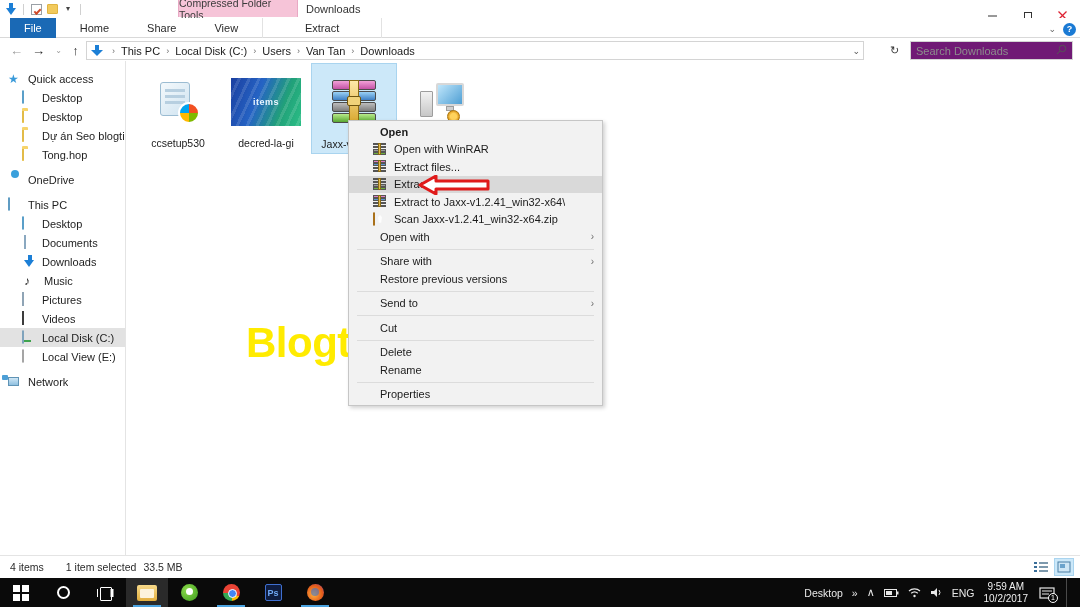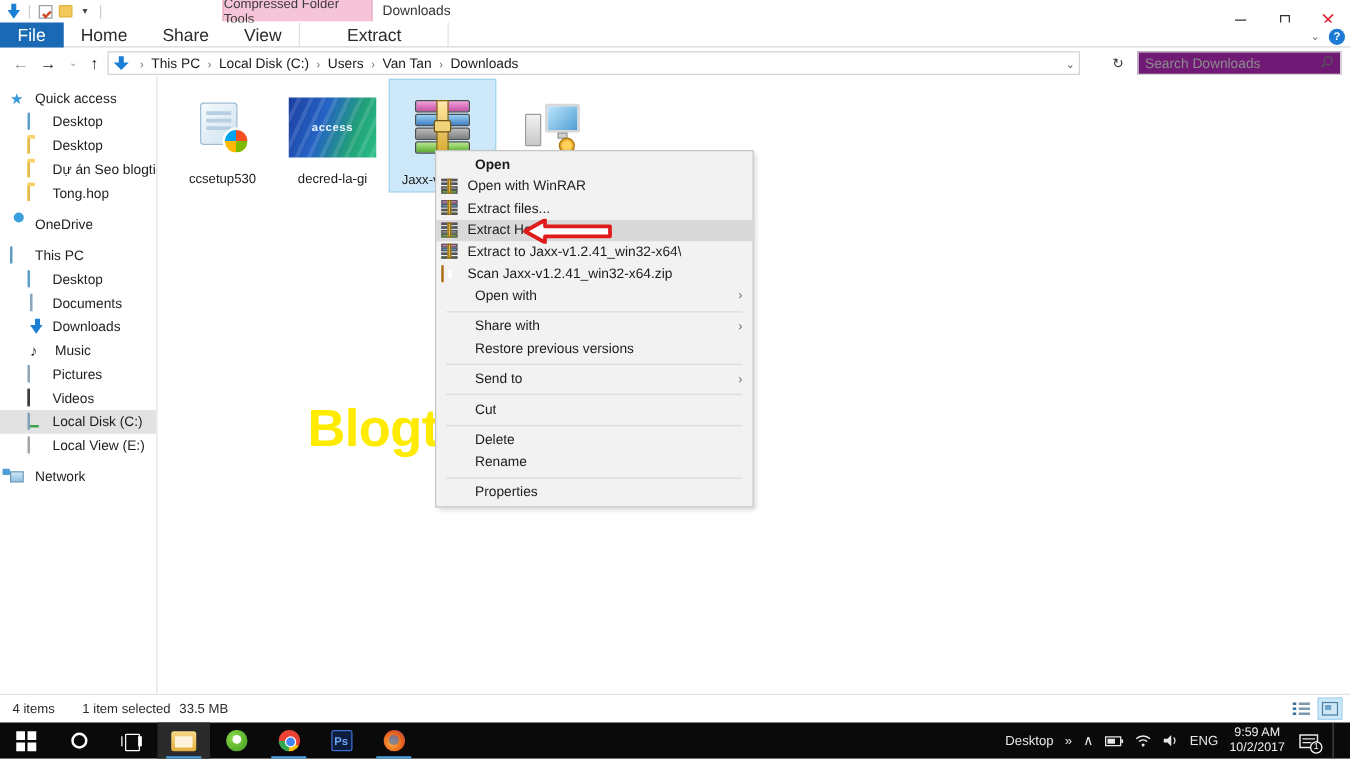--- a/index.html
+++ b/index.html
@@ -42,21 +42,21 @@
   .wc { width:35px; height:30px; display:flex; align-items:center; justify-content:center; }
   .wc svg { display:block; }
   .wc-close { }
 
   
   .tabs {
     position:absolute; left:0; top:18px; width:1080px; height:20px;
     background:#ffffff; border-bottom:1px solid #d9d9d9;
     display:flex; align-items:stretch;
   }
-  .tab { height:20px; display:flex;align-items:center;justify-content:center; padding:0 14px; font-size:14px; color:#2b2b2b; }
+  .tab { height:20px; display:flex;align-items:center;justify-content:center; padding:0 14px; font-size:11px; color:#2b2b2b;margin-left:10px; }
   .tab-file { background:#1a69b5; color:#fff; min-width:42px; padding:0 14px; }
   .tab-extract { min-width:120px; border-left:1px solid #e2e2e2; border-right:1px solid #e2e2e2;}
   .ribbon-right { position:absolute; right:4px; top:20px; display:flex; align-items:center; gap:7px; height:18px;}
   .chev-down { font-size:9px; color:#666; }
   .help-badge { width:13px;height:13px;border-radius:50%;background:#1a7ad4;color:#fff;font-size:9px;
     display:flex;align-items:center;justify-content:center; font-weight:bold;}
 
   
   .addrbar { position:absolute; left:0; top:39px; width:1080px; height:22px; background:#fff; }
   .navbtn { position:absolute; top:3px; width:17px;height:17px; display:flex;align-items:center;justify-content:center;
@@ -164,21 +164,21 @@
      border:1px solid #9d9d9d;border-radius:1px;}
   .ic-setup .gear{ position:absolute;right:6px;bottom:0;width:13px;height:13px;border-radius:50%;
      background:radial-gradient(circle,#ffd35c 40%,#e09d1f 70%);border:1px solid #a9760f;}
 
   
   .ctxmenu {
     position:absolute; left:348px; top:120px; width:255px;
     background:#f2f2f2; border:1px solid #c6c6c6; box-shadow:2px 2px 4px rgba(0,0,0,.18);
     padding:2px 0;
   }
-  .mi { height:17.5px; display:flex; align-items:center; padding-left:4px; font-size:11px; color:#1b1b1b; position:relative;}
+  .mi { height:17.5px; display:flex; align-items:center; padding-left:24px; font-size:11px; color:#1b1b1b; position:relative;}
   .mi.bold { font-weight:bold; }
   .mi.hl { background:#d9d9d9; }
   .mi .micon { width:14px; height:13px; margin-right:7px; flex:0 0 14px; position:relative; }
   .mi .mtext { white-space:nowrap; overflow:hidden; }
   .mi .arrow { position:absolute; right:8px; font-size:10px; color:#6f6f6f; }
   .mi.noicon { padding-left:31px; }
   .msep { height:1px; background:#dcdcdc; margin:3px 8px; }
 
   .mi-rar { width:13px;height:12px;position:relative; }
   .mi-rar i { position:absolute;left:0;width:13px;height:2.5px;display:block;border:0.5px solid #555;}
@@ -426,21 +426,21 @@
                 <div class="body"></div>
                 <div class="flag"></div>
               </div>
           </div>
           <div class="name">ccsetup530</div>
         </div>
 
         <div class="tile">
           <div class="thumb">
             <div class="ic-decred">
-                <span>access</span>
+                <span>items</span>
               </div>
           </div>
           <div class="name">decred-la-gi</div>
         </div>
 
         <div class="tile selected">
           <div class="thumb">
             <div class="ic-rar">
               <div class="bk b1"></div>
                 <div class="bk b2"></div>

